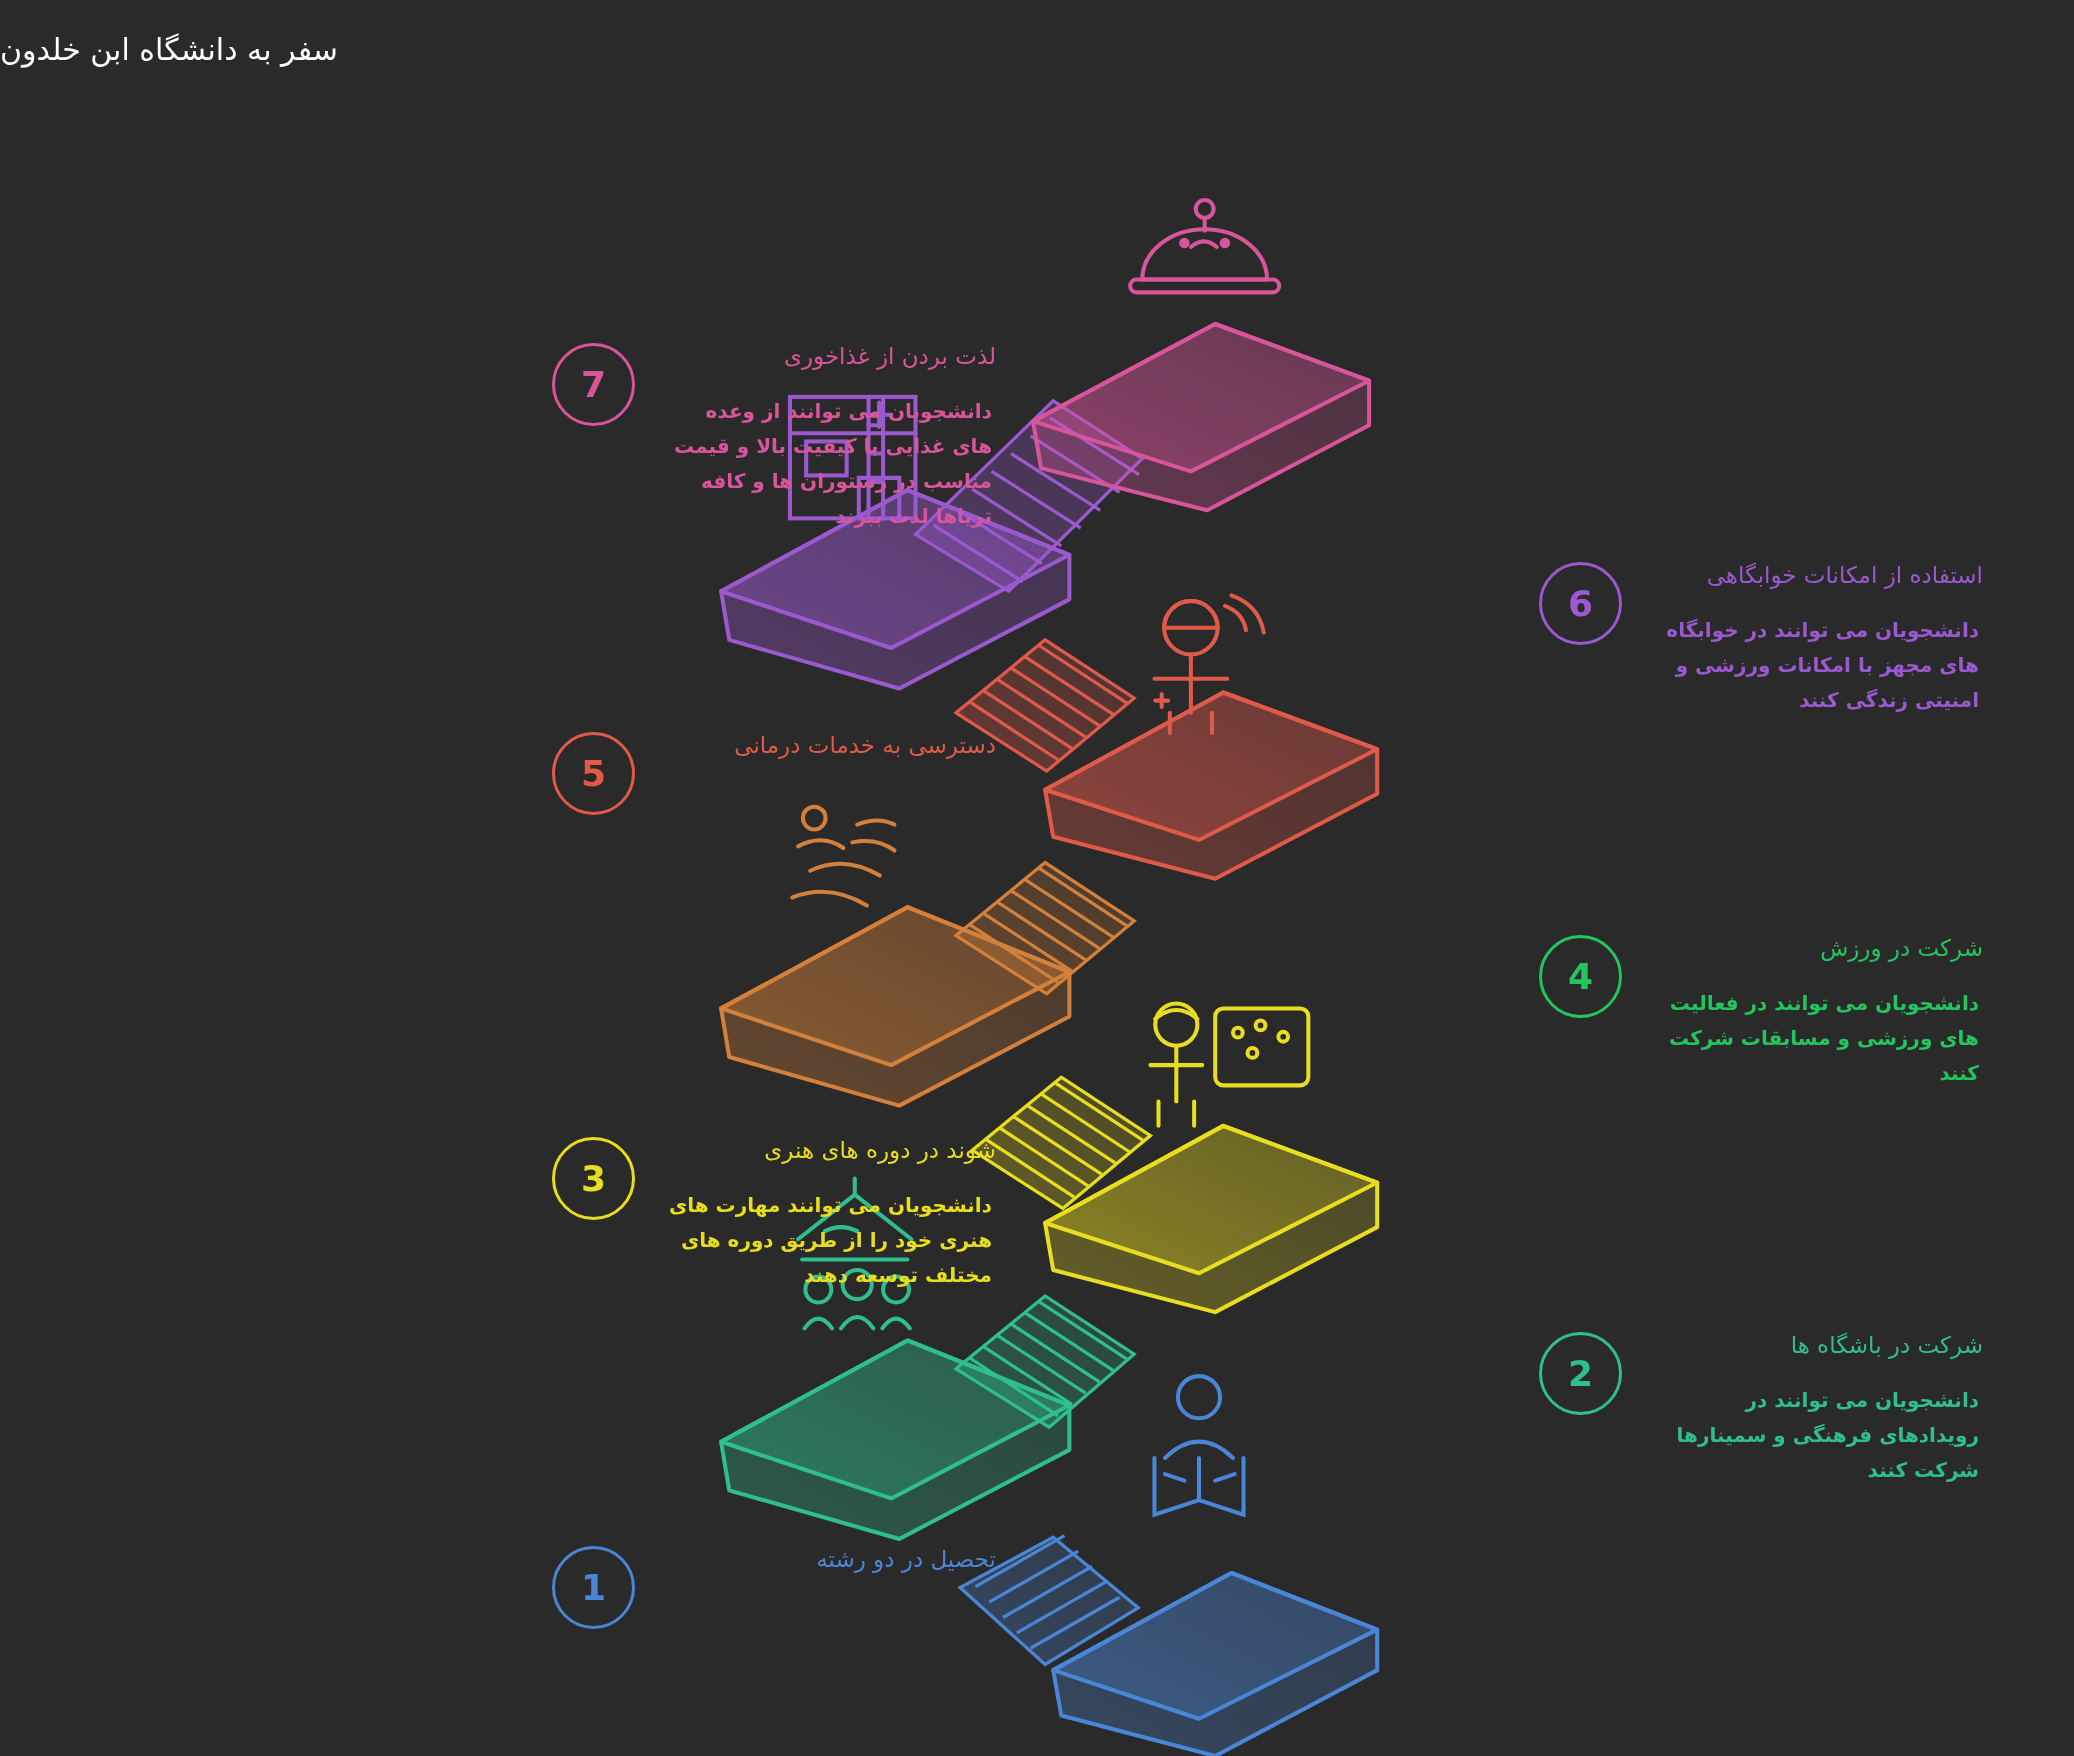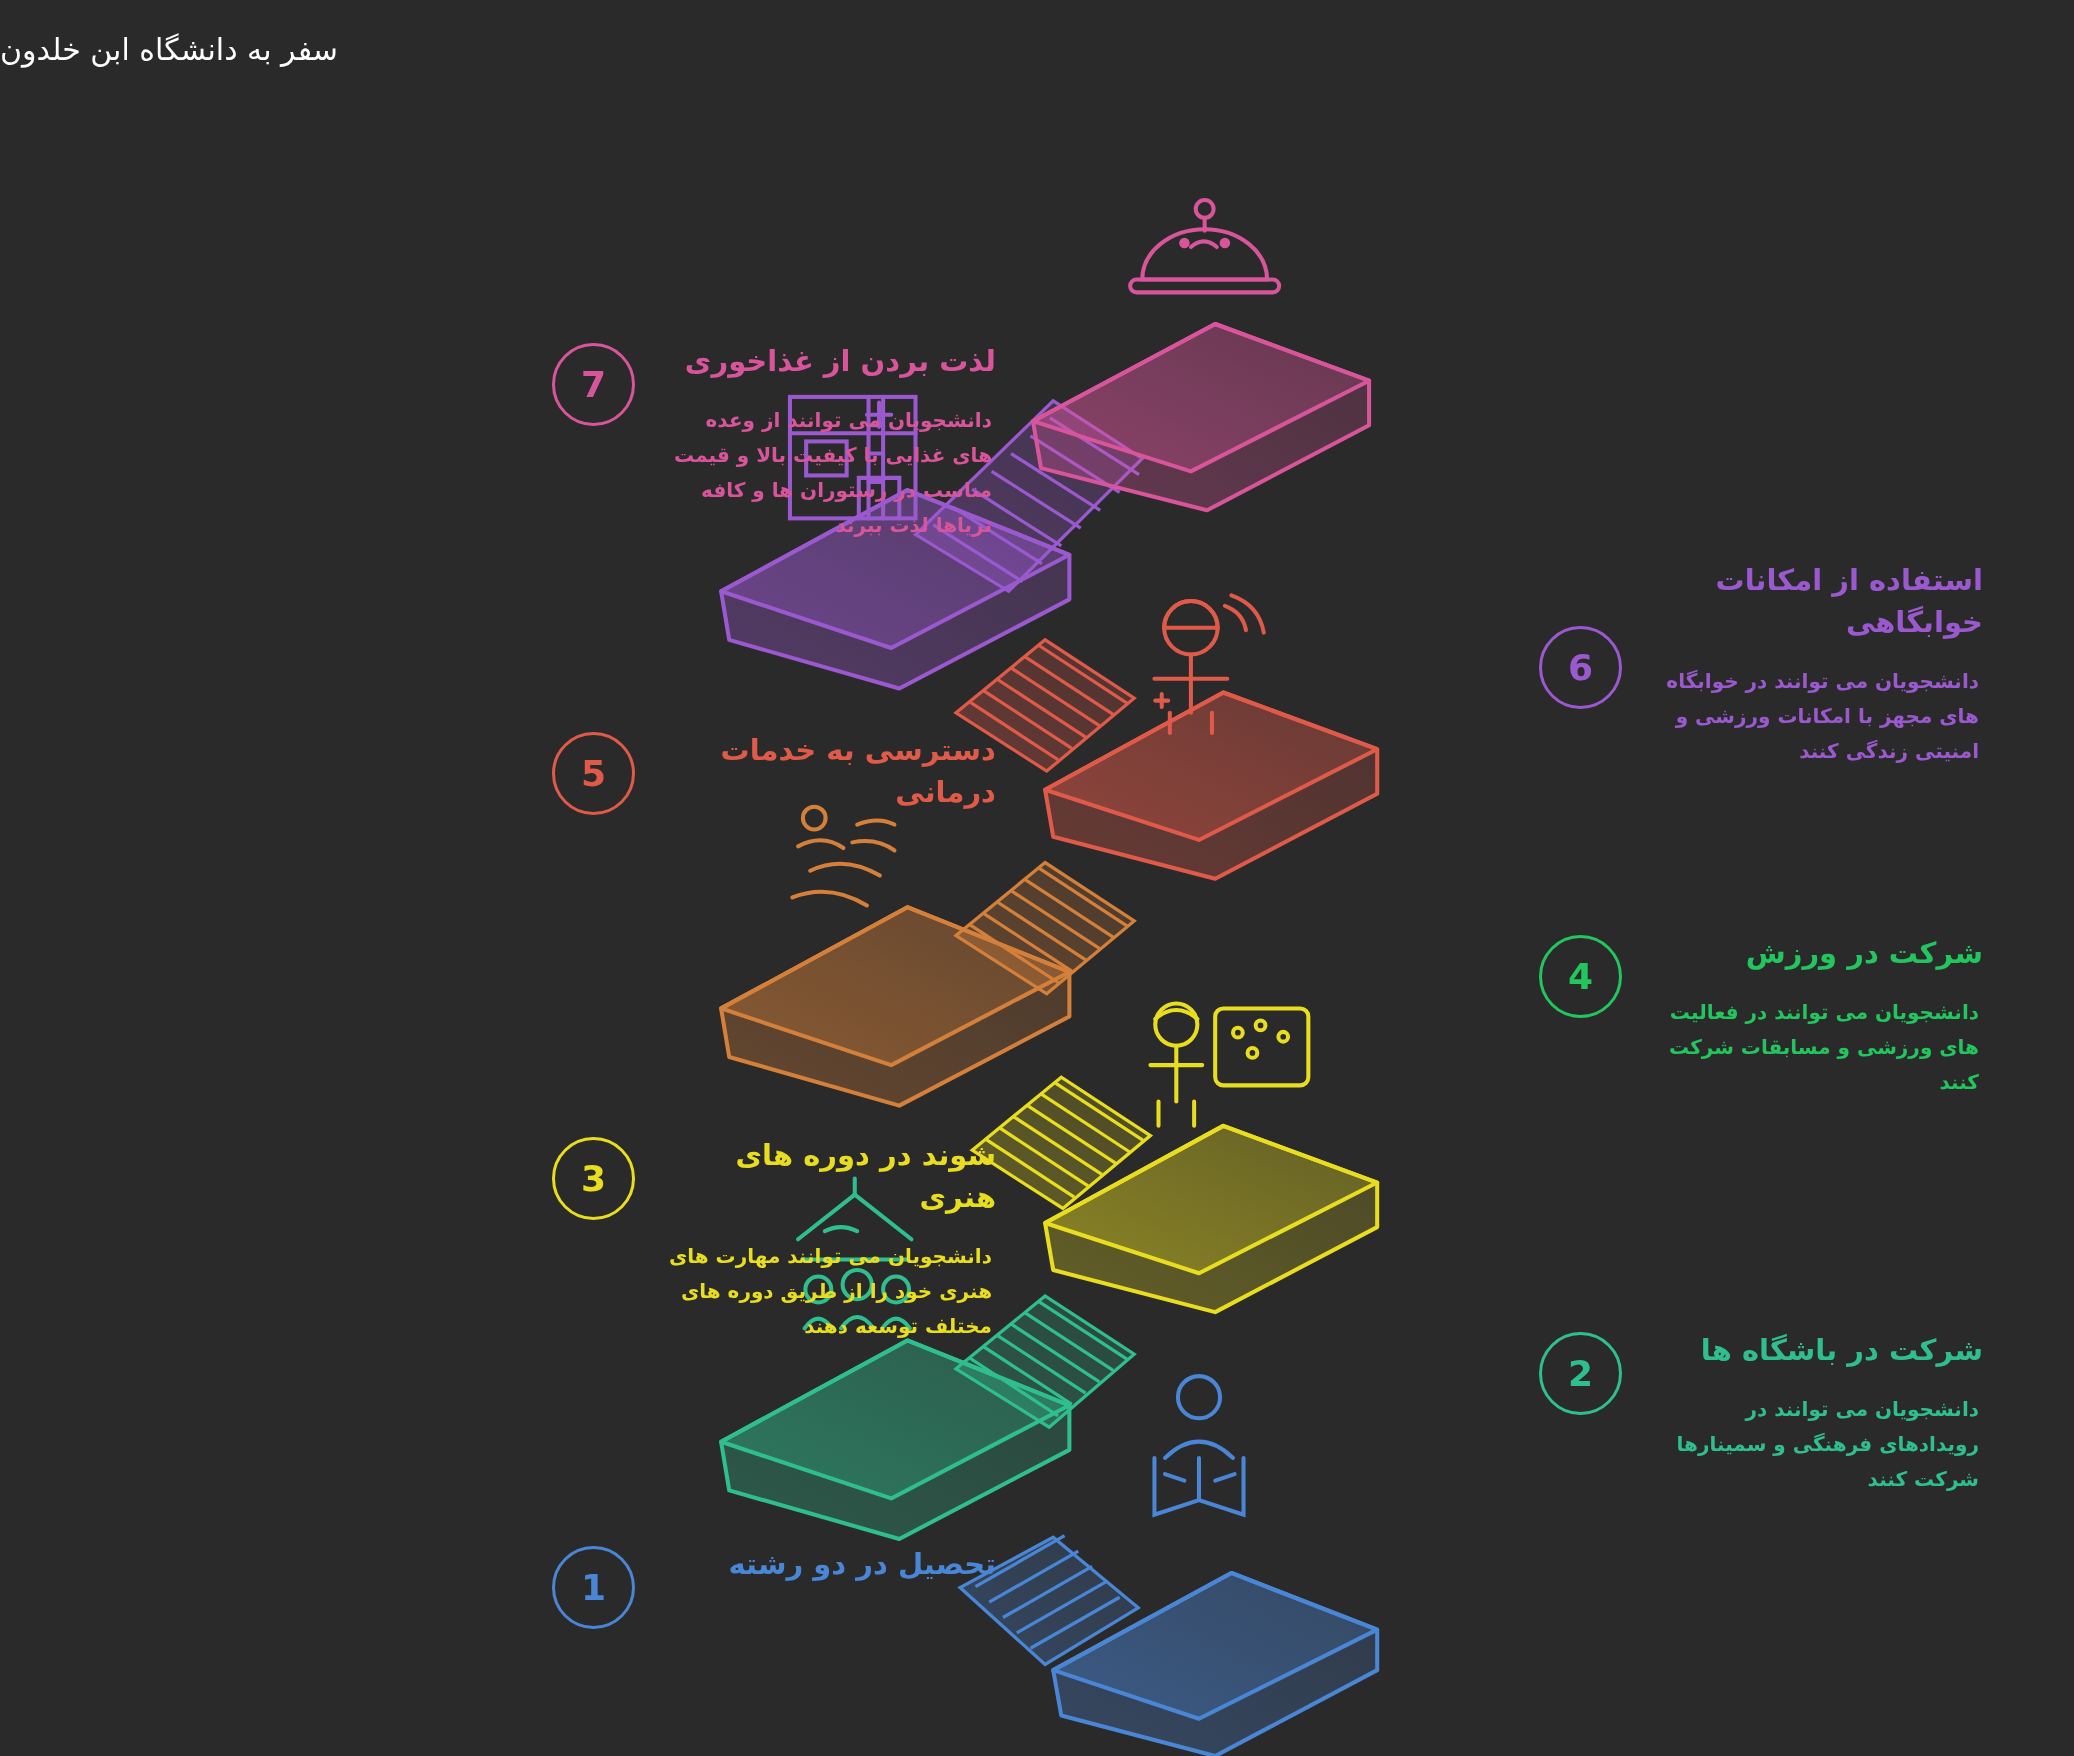--- a/index.html
+++ b/index.html
@@ -62,43 +62,43 @@
     align-items: center;
     justify-content: center;
     font-size: 36px;
     font-weight: bold;
     box-sizing: border-box;
     margin-top: 3.2px;
   }
 
   .txtwrap { width: 340px; }
   .step-title {
-    font-size: 29px;
-    font-weight: bold;
+    font-size: 23px;
+    font-weight: normal;
     line-height: 1.45;
     margin: 0 0 21px 0;
   }
   .step-desc {
     font-size: 20px;
     font-weight: bold;
     line-height: 1.75;
     margin: 4px;
   }
 
   
   .side-right { direction: rtl; text-align: right; }
   .side-left  { direction: rtl; text-align: left; }
 
   
   #block-1 { top: 1543px; right: 1078px; }
   #block-2 { top: 1329px; left: 1539px; }
   #block-3 { top: 1134px; right: 1078px; }
   #block-4 { top: 932px; left: 1539px; }
   #block-5 { top: 729px;  right: 1078px; }
-  #block-6 { top: 559px;  left: 1539px; align-items: center; }
+  #block-6 { top: 559px;  left: 1539px; }
   #block-7 { top: 340px;  right: 1078px; }
 </style>
 </head>
 <body>
 
 <div id="title">سفر به دانشگاه ابن خلدون</div>
 
 <div id="stage">
 <svg viewBox="0 0 2560 2168" xmlns="http://www.w3.org/2000/svg">
   <defs>

